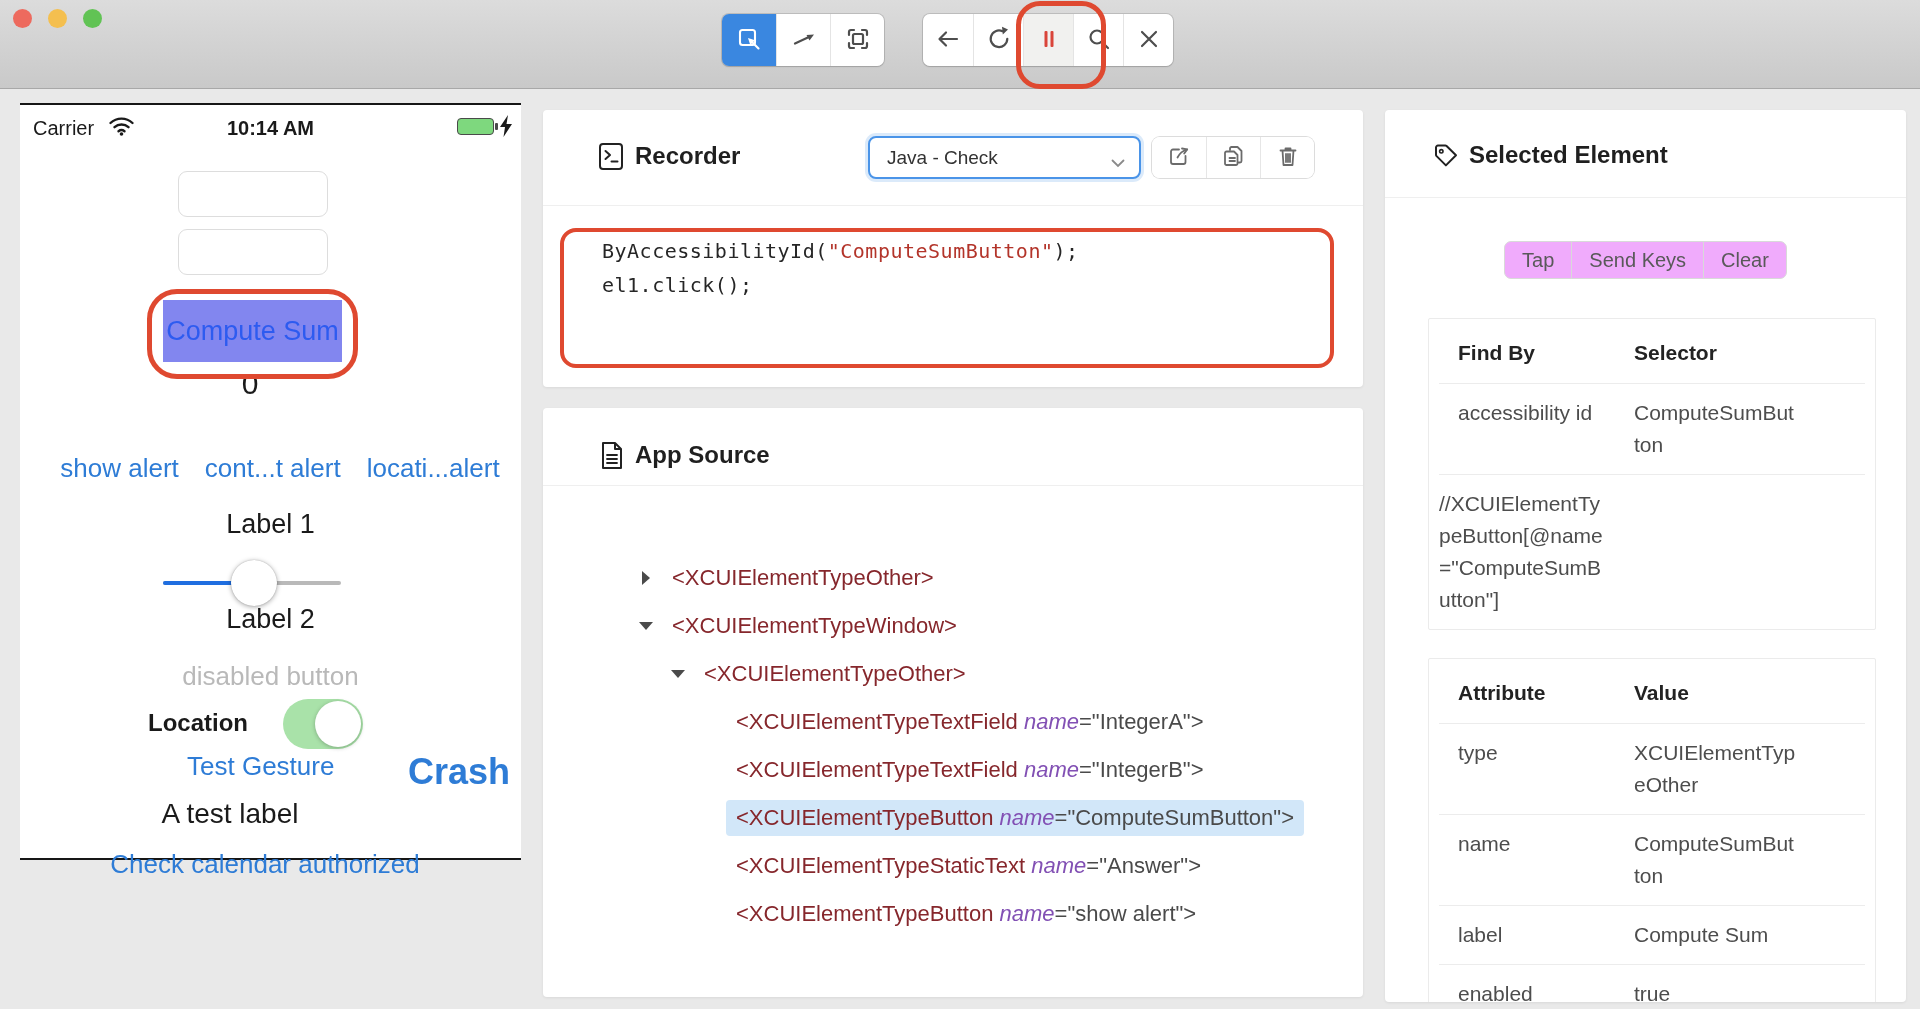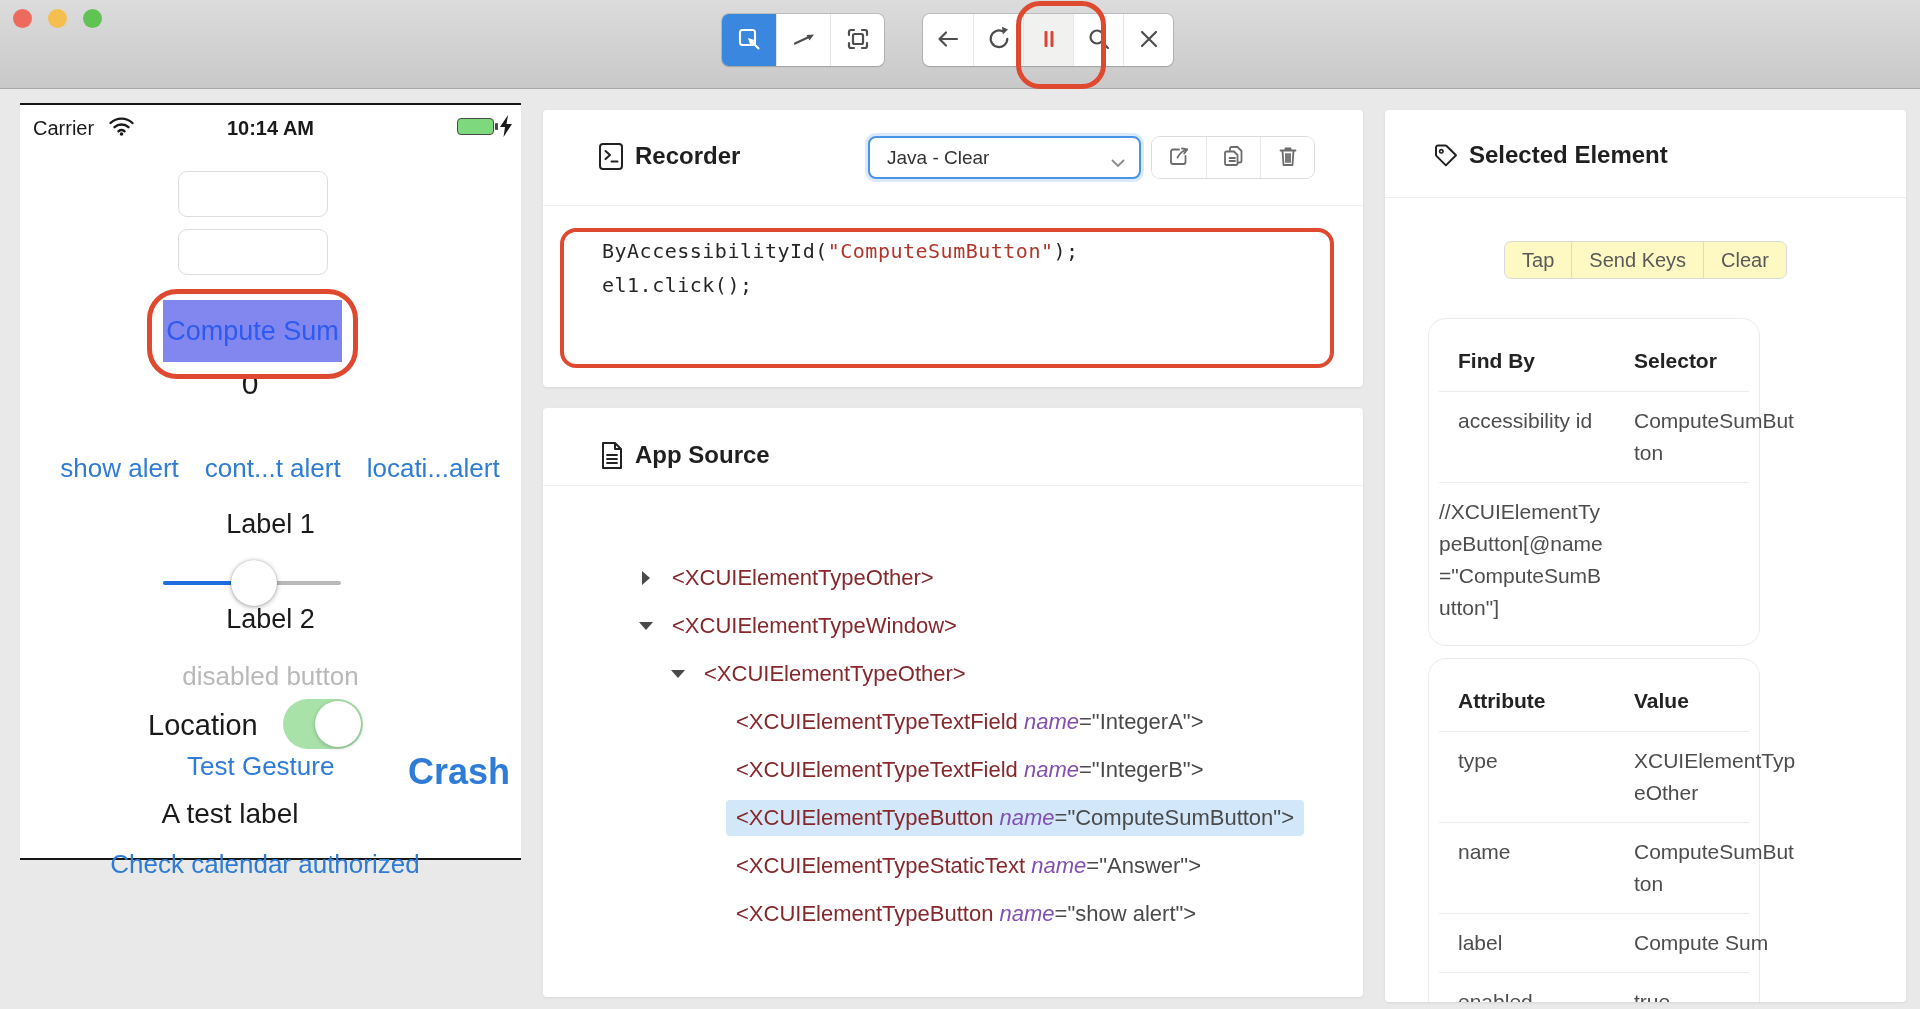--- a/index.html
+++ b/index.html
@@ -44,21 +44,21 @@
   .ring-btn{left:127px;top:184px;width:201px;height:80px;border-radius:30px;}
   .pzero{position:absolute;left:0;top:262px;width:460px;text-align:center;font-size:30px;}
   .plinks{position:absolute;left:40px;top:348px;width:440px;display:flex;justify-content:center;gap:26px;}
   .plink,.blue{color:var(--link-blue);}
   .plinks span{font-size:26px;font-weight:500;}
   .pcenter{position:absolute;left:0;width:501px;text-align:center;}
   .slider-track{position:absolute;left:143px;top:476px;width:178px;height:4px;background:#b9b9b9;border-radius:2px;}
   .slider-fill{position:absolute;left:0;top:0;width:91px;height:4px;background:#1f6ee0;border-radius:2px;}
   .slider-thumb{position:absolute;left:211px;top:455px;width:46px;height:46px;border-radius:50%;background:#fff;
                 box-shadow:0 1px 5px rgba(0,0,0,.35),0 0 1px rgba(0,0,0,.3);}
-  .plocation{position:absolute;left:128px;top:604px;font-size:29px;}
+  .plocation{position:absolute;left:128px;top:604px;font-size:24px;font-weight:bold;}
   .ptoggle{position:absolute;left:263px;top:594px;width:80px;height:50px;border-radius:25px;background:var(--toggle-green);}
   .ptoggle .knob{position:absolute;right:2px;top:2px;width:46px;height:46px;border-radius:50%;background:#fff;
                  box-shadow:0 1px 4px rgba(0,0,0,.25);}
   .pgesture{position:absolute;left:167px;top:646px;font-size:26px;font-weight:500;}
   .pcrash{position:absolute;left:388px;top:646px;font-size:36px;font-weight:700;}
   
   .rec-card{left:543px;top:110px;width:820px;height:277px;}
   .src-card{left:543px;top:408px;width:820px;height:589px;overflow:hidden;}
   .hicon{position:absolute;}
   .dropdown{position:absolute;left:325px;top:26px;width:273px;height:43px;border:2px solid #4a94e8;border-radius:8px;
@@ -86,26 +86,26 @@
   .caret.none{visibility:hidden;}
   .node-text{padding:5px 10px;margin-left:-10px;border-radius:4px;white-space:nowrap;}
   .node-text.selected{background:var(--tree-highlight);}
   .t-tag{color:var(--tag);}
   .t-attr{color:var(--attr-name);font-style:italic;}
   .t-val{color:#4a4a4a;}
   
   .sel-panel{position:absolute;left:1385px;top:110px;width:521px;height:892px;background:#fff;
              border-radius:4px;box-shadow:0 1px 3px rgba(0,0,0,.07);overflow:hidden;}
   .actions{position:absolute;left:0;top:131px;width:100%;display:flex;justify-content:center;}
-  .act-btn{height:38px;padding:0 17px;font-size:20px;color:#595959;background:#fef9c3;border:1px solid #d9d9d9;
+  .act-btn{height:38px;padding:0 17px;font-size:20px;color:#595959;background:#f0abfc;border:1px solid #d9d9d9;
            margin-left:-1px;cursor:pointer;font-family:inherit;}
   .act-btn:first-child{border-radius:7px 0 0 7px;margin-left:0;}
   .act-btn:last-child{border-radius:0 7px 7px 0;}
-  .tcard{position:absolute;left:43px;width:332px;border:1px solid #ebebeb;border-radius:18px;background:#fff;
-         box-sizing:border-box;padding:8px 10px;}
+  .tcard{position:absolute;left:43px;width:448px;border:1px solid #ebebeb;border-radius:2px;background:#fff;
+         box-sizing:border-box;padding:0 10px;}
   .tcard.find{top:208px;}
   .tcard.attrs{top:548px;}
   .thead{display:flex;padding:22px 0 18px;font-weight:bold;font-size:21px;color:#232323;}
   .trow{display:flex;border-top:1px solid #ececec;padding:13px 0;font-size:21px;color:#4d4d4d;line-height:32px;}
   .tc.c0{flex:none;width:195px;padding-left:19px;box-sizing:border-box;}
   .tc.c1{flex:none;width:164px;word-break:break-all;}
 </style>
 </head>
 <body>
 
@@ -248,21 +248,21 @@
     <span class="hicon" style="left:55px;top:32px">
       <svg width="27" height="29" viewBox="0 0 27 29">
         <rect x="2" y="2" width="22" height="25" rx="3" fill="none" stroke="#222" stroke-width="2"></rect>
         <path d="M7.5 9 l4.5 4 -4.5 4" fill="none" stroke="#222" stroke-width="2" stroke-linecap="round" stroke-linejoin="round"></path>
         <path d="M13.5 19.5 h6" stroke="#222" stroke-width="2" stroke-linecap="round"></path>
       </svg>
     </span>
     <span class="panel-title" style="left:92px;top:32px">Recorder</span>
 
     <div class="dropdown">
-      <span class="dtext">Java - Clear</span>
+      <span class="dtext">Java - Check</span>
       <span class="chev">
         <svg width="14" height="9" viewBox="0 0 14 9">
             <path d="M1.5 1.5 L7 7 L12.5 1.5" fill="none" stroke="#8a8a8a" stroke-width="1.8" stroke-linecap="round"></path>
           </svg>
       </span>
     </div>
 
     <div class="icon-group">
       <button>
         <span>

